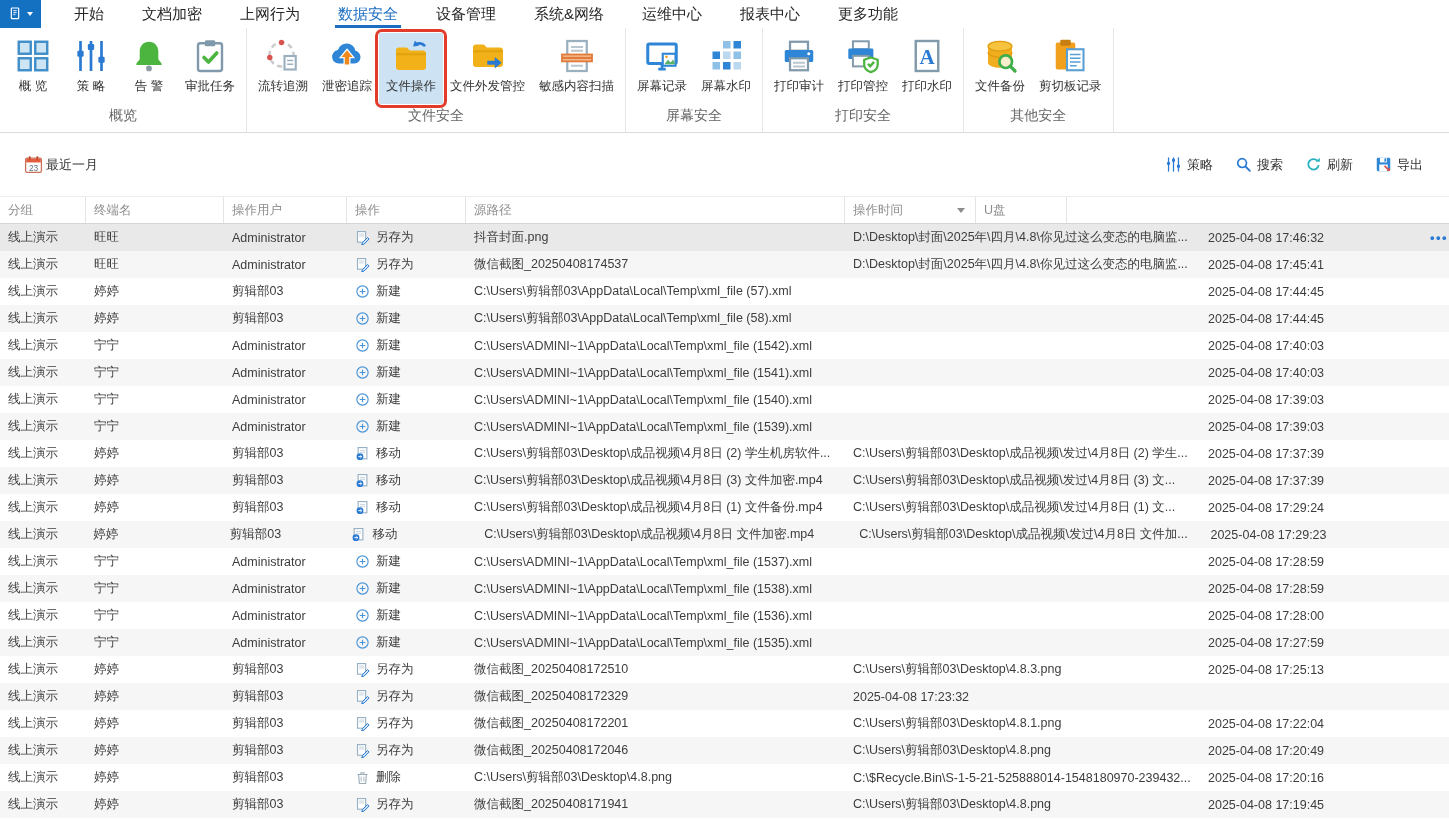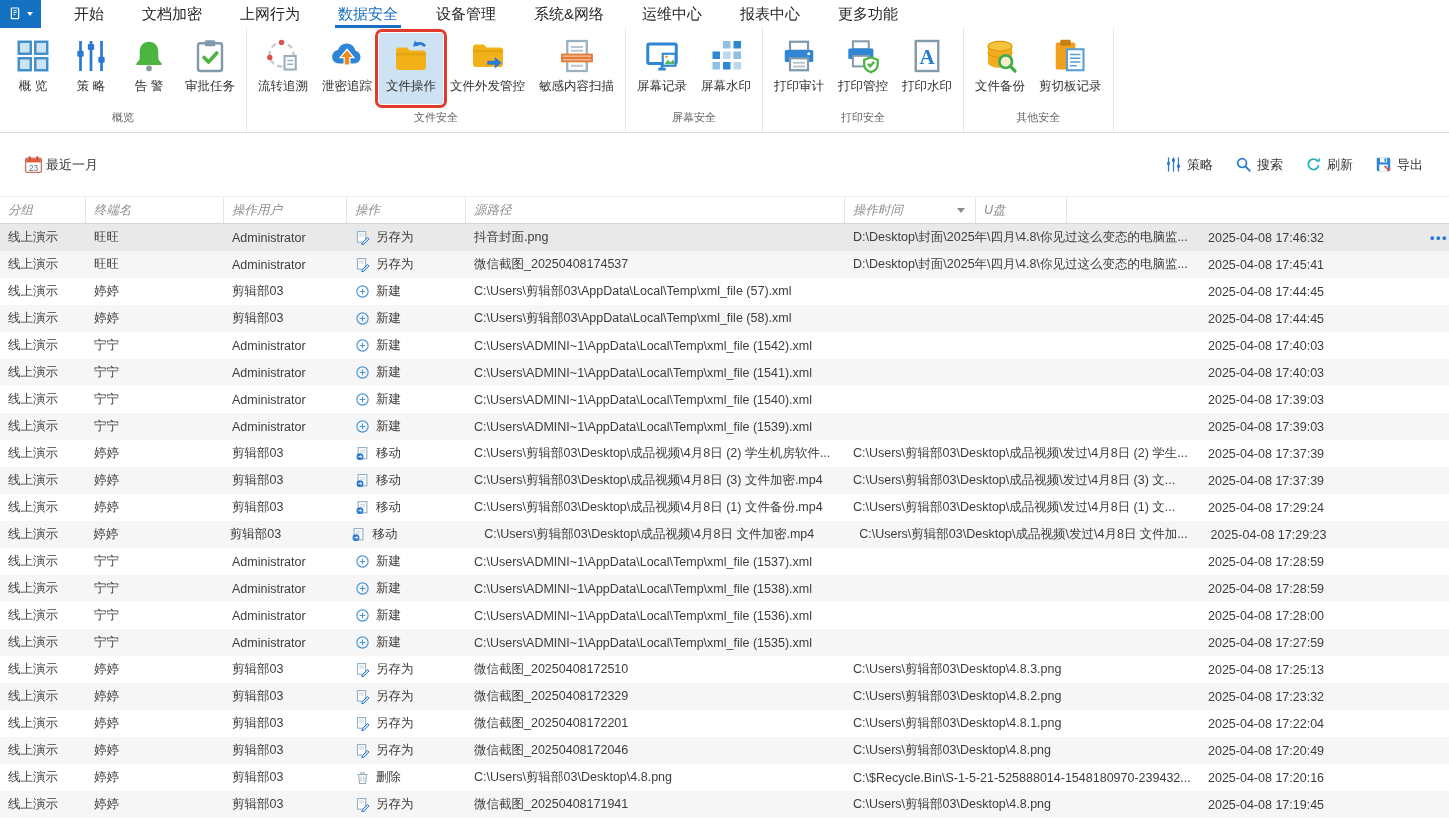--- a/index.html
+++ b/index.html
@@ -17,30 +17,30 @@
   .menu-tab.active::after { content:""; position:absolute; left:16px; right:16px; bottom:0; height:3px; background:#1b6ec2; }
 
   
   .ribbon { height:105px; display:flex; align-items:stretch; border-bottom:1px solid #dcdcdc; background:#fff; }
   .ribbon-group { display:flex; flex-direction:column; justify-content:space-between; border-right:1px solid #e6e6e6; padding:0 4px; }
   .rb-row { display:flex; align-items:flex-start; padding-top:5px; }
   .ribbon-btn { position:relative; display:flex; flex-direction:column; align-items:center; gap:4px; padding:5px 7px 9px; font-size:12.5px; color:#333; cursor:pointer; min-width:58px; }
   .ribbon-btn .lbl { white-space:nowrap; }
   .ribbon-btn.hl { background:#cde2f2; }
   .ribbon-btn.hl::after { content:""; position:absolute; top:-4px; left:-4px; right:-4px; bottom:-4px; border:3px solid #e13b2c; border-radius:7px; pointer-events:none; }
-  .ribbon-group-label { text-align:center; font-size:11px; color:#666; padding:2px 0 7px; white-space:nowrap; }
+  .ribbon-group-label { text-align:center; font-size:14px; color:#666; padding:2px 0 7px; white-space:nowrap; }
 
   
   .filter-bar { height:63px; display:flex; align-items:center; justify-content:space-between; padding:0 26px 0 24px; background:#fff; }
   .filter-left { display:flex; align-items:center; gap:3px; font-size:13px; color:#333; cursor:pointer; }
   .filter-actions { display:flex; align-items:center; gap:22px; }
   .filter-action { display:flex; align-items:center; gap:5px; font-size:13px; color:#333; cursor:pointer; }
 
   
-  .table-header { display:flex; height:28px; border-top:1px solid #ededed; border-bottom:1px solid #d5d5d5; background:#fff;font-style:italic; }
+  .table-header { display:flex; height:28px; border-top:1px solid #ededed; border-bottom:1px solid #d5d5d5; background:#fff; }
   .th { display:flex; align-items:center; font-size:12.5px; color:#8c8c8c; padding-left:8px; border-right:1px solid #e4e4e4; white-space:nowrap; overflow:hidden; }
   .th.no-sep { border-right:none; }
   .sort-caret { width:0; height:0; border-left:4px solid transparent; border-right:4px solid transparent; border-top:5px solid #8c8c8c; margin-left:auto; margin-right:10px; }
   .tb-row { display:flex; height:27px; align-items:center; background:#fff; }
   .tb-row.alt { background:#f6f6f6; }
   .tb-row.sel { background:#e9e9e9; }
   .td { font-size:12.5px; color:#3d3d3d; padding-left:8px; white-space:nowrap; overflow:hidden; height:27px; display:flex; align-items:center; }
   .td.op { gap:6px; }
   .dots { color:#2a7ad4; font-weight:bold; font-size:13px; letter-spacing:1.5px; cursor:pointer; }
 </style>
@@ -723,21 +723,20 @@
         <span class="ic">
           <svg width="15" height="15" viewBox="0 0 24 24">
             <rect x="4" y="2.5" width="13" height="17" fill="#fff" stroke="#97b0c4" stroke-width="1.8"></rect>
             <path d="M6.5 6.5h8M6.5 9.5h8" stroke="#b6c8d6" stroke-width="1.3"></path>
             <path d="M12 20l8-8 2.5 2.5-8 8-3.7 1.2z" fill="#cfe4f5" stroke="#2a7ad4" stroke-width="1.6"></path>
           </svg>
         </span>
         <span>另存为</span>
       </div>
       <div class="td" style="width: 379px;">微信截图_20250408172329</div>
-      <div class="td" style="width: 355px;">C:\Users\剪辑部03\Desktop\4.8.2.png</div>
       <div class="td" style="width: 131px;">2025-04-08 17:23:32</div>
       <div class="td" style="width: 91px;"></div>
       <div class="td" style="width: 27px;"></div>
     </div>
     <div class="tb-row">
       <div class="td" style="width: 86px;">线上演示</div>
       <div class="td" style="width: 138px;">婷婷</div>
       <div class="td" style="width: 123px;">剪辑部03</div>
       <div class="td op" style="width: 119px;">
         <span class="ic">

